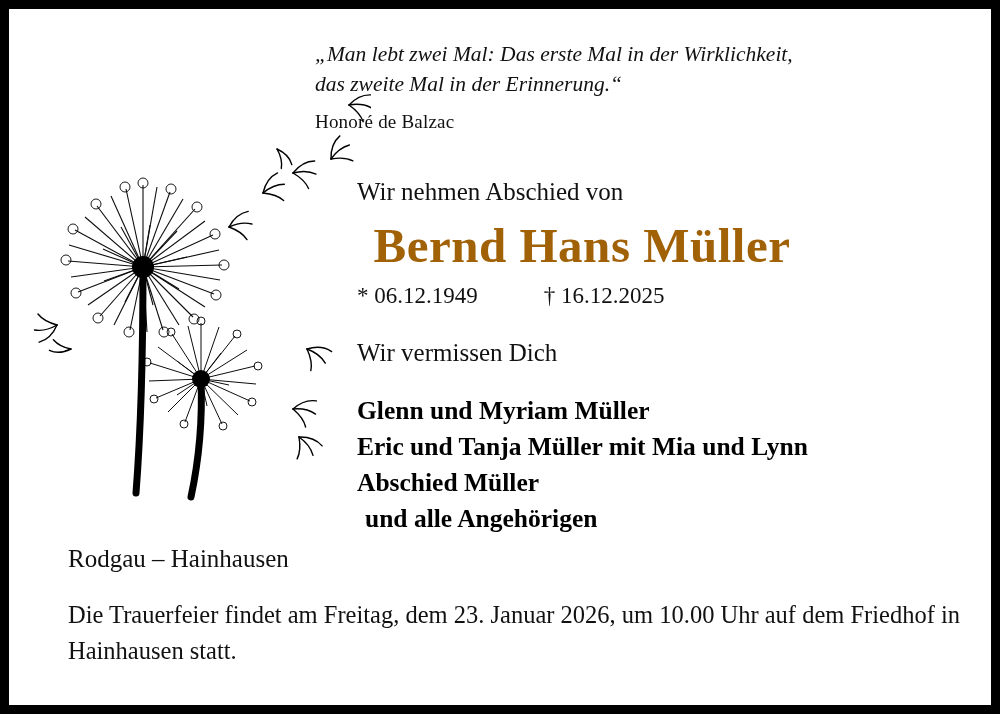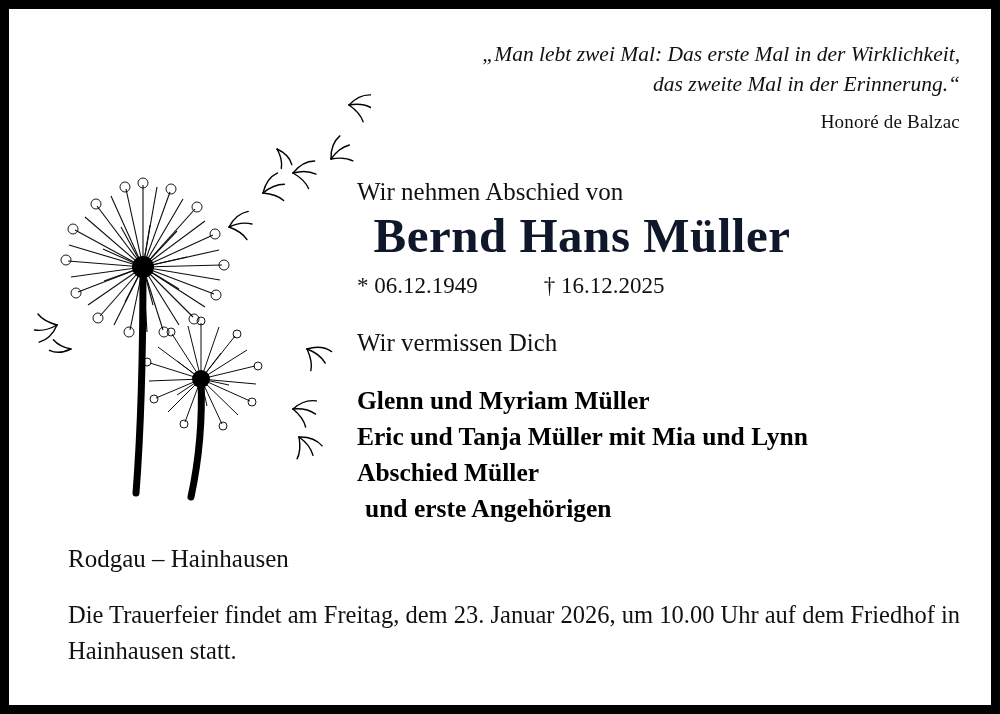--- a/index.html
+++ b/index.html
@@ -26,23 +26,23 @@
     position: relative;
     width: 100%;
     height: 100%;
     background: #ffffff;
   }
 
   
   .quote-block {
     position: absolute;
     top: 30px;
-    right: 31px;
+    right: 56px;
     width: 620px;
-    text-align: right;
+    text-align: left;
   }
   .quote-line {
     font-family: "Liberation Serif", serif;
     font-style: italic;
     font-size: 21.5px;
     line-height: 30px;
     color: #111111;
     white-space: nowrap;
   }
   .quote-author {
@@ -70,26 +70,27 @@
     top: 168px;
     width: 620px;
   }
   .farewell {
     font-family: "Liberation Serif", serif;
     font-size: 25px;
     line-height: 30px;
     color: #111111;
   }
   .name {
+    margin-top: 10px;
     font-family: "Liberation Serif", serif;
     font-weight: bold;
     font-size: 49px;
     line-height: 58px;
     letter-spacing: 0.5px;
-    color: #0f172a;
+    color: #a16207;
     text-align: center;
     padding-right: 170px;
   }
   .dates {
     margin-top: 8px;
     font-family: "Liberation Serif", serif;
     font-size: 23px;
     color: #111111;
     display: flex;
     gap: 66px;
@@ -339,21 +340,21 @@
       <div class="name">Bernd Hans Müller</div>
       <div class="dates">
         <span class="birth">* 06.12.1949</span>
         <span class="death">† 16.12.2025</span>
       </div>
       <div class="miss-line">Wir vermissen Dich</div>
       <div class="family">
         <div class="family-line">Glenn und Myriam Müller</div>
         <div class="family-line">Eric und Tanja Müller mit Mia und Lynn</div>
         <div class="family-line">Abschied Müller</div>
-        <div class="family-line indent">und erste Angehörigen</div>
+        <div class="family-line indent">und alle Angehörigen</div>
       </div>
     </div>
 
     <div class="footer">
       <div class="place">Rodgau – Hainhausen</div>
       <div class="service">Die Trauerfeier findet am Freitag, dem 23. Januar 2026, um 10.00 Uhr auf dem Friedhof in Hainhausen statt.</div>
     </div>
 
   </div>
 </div>

